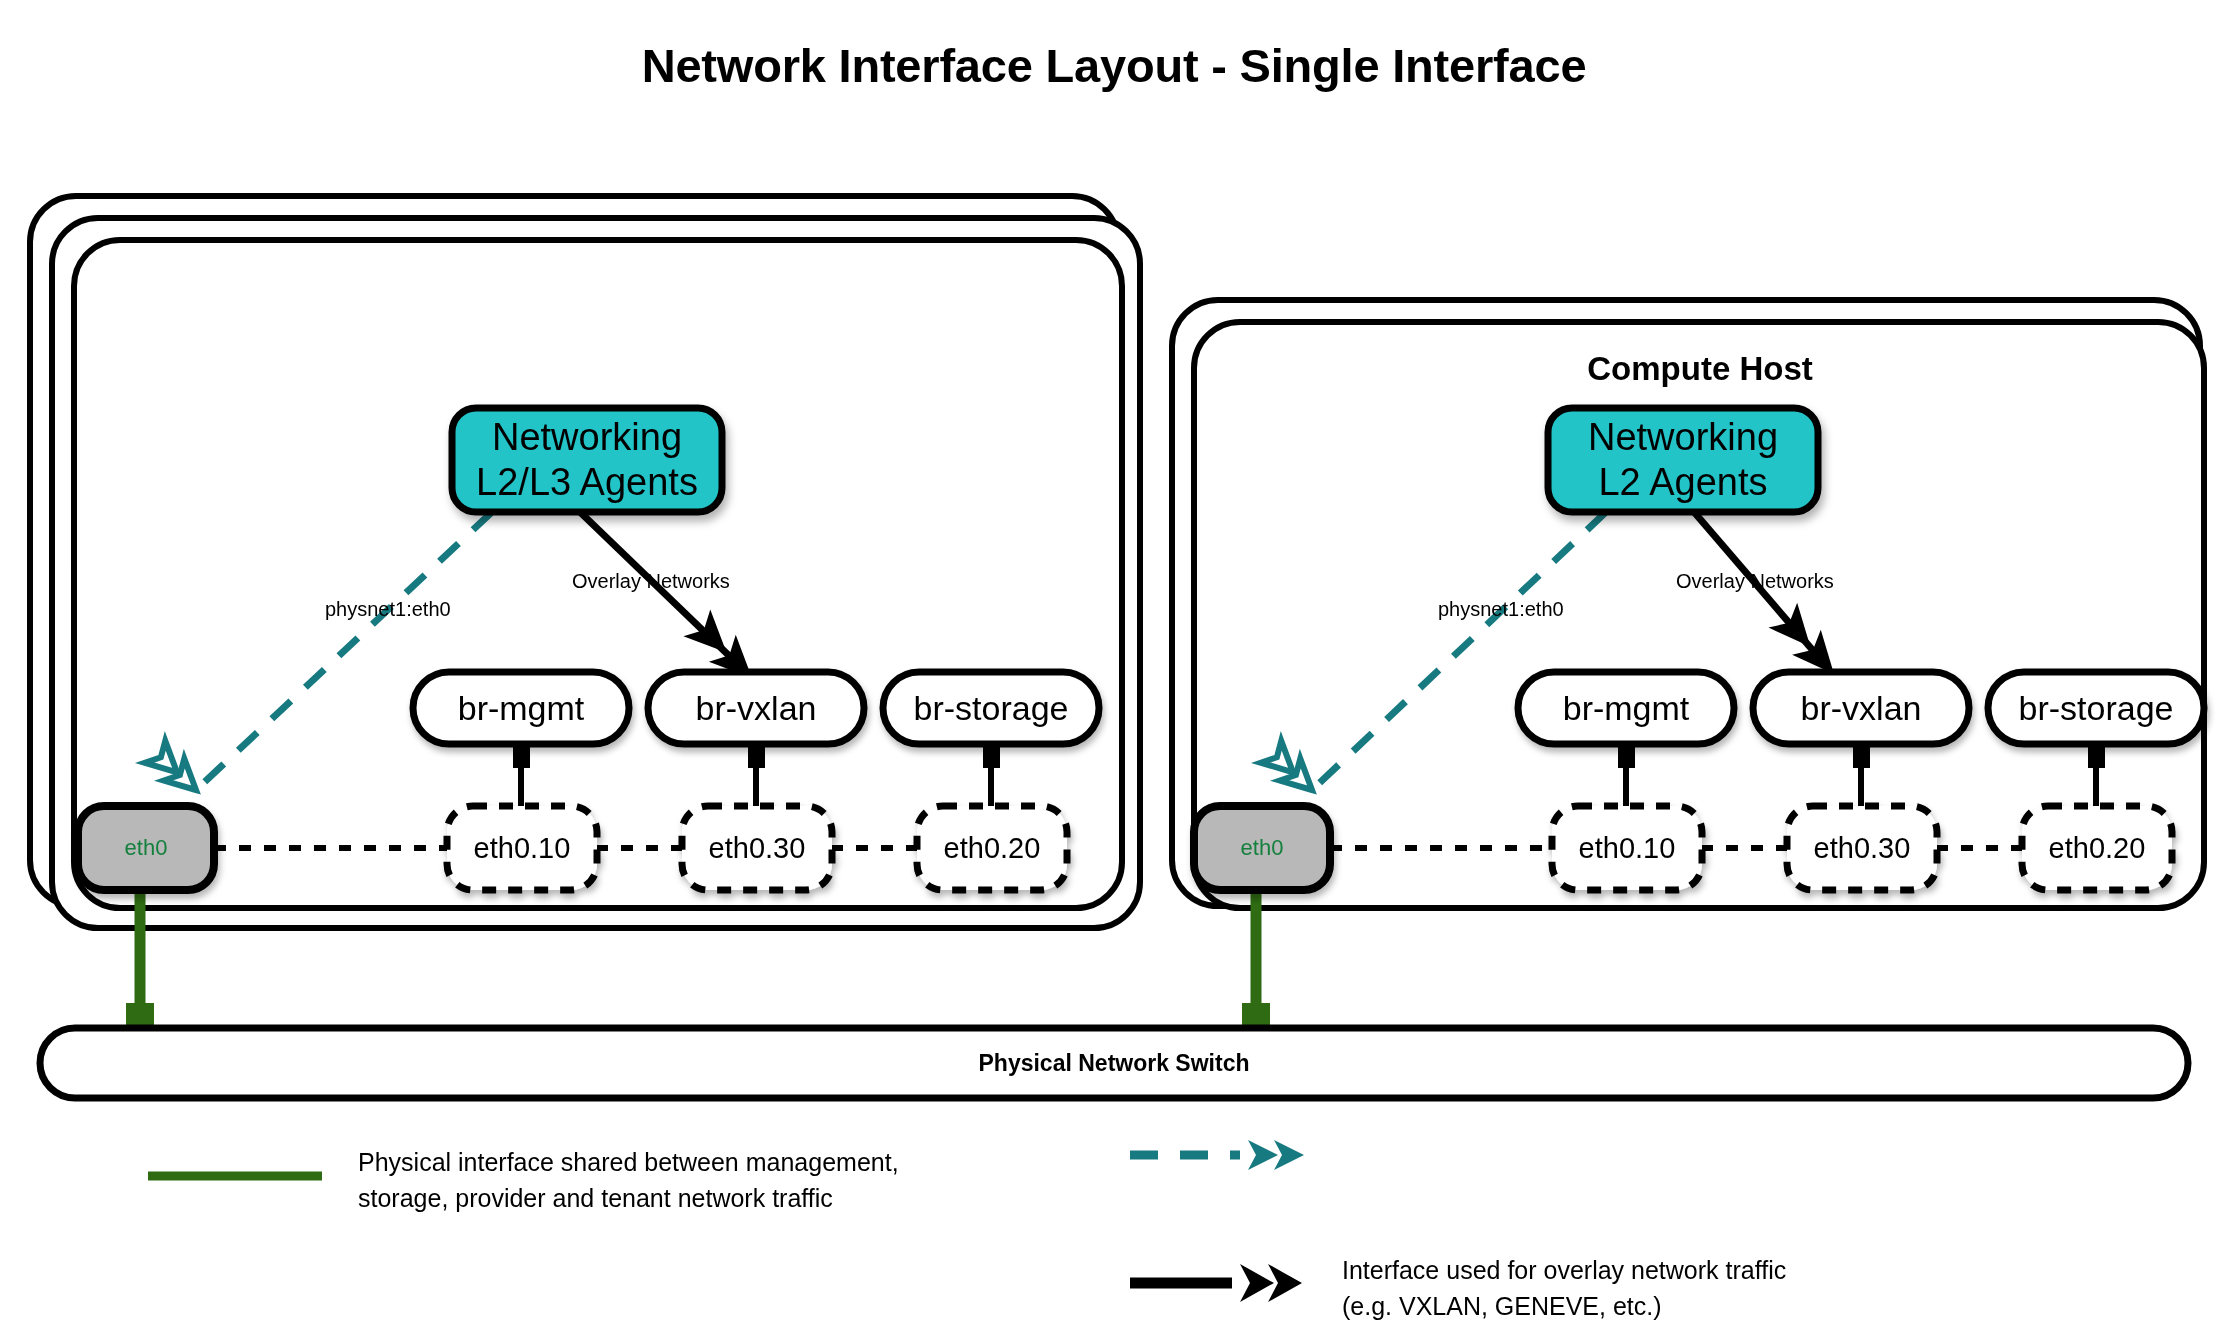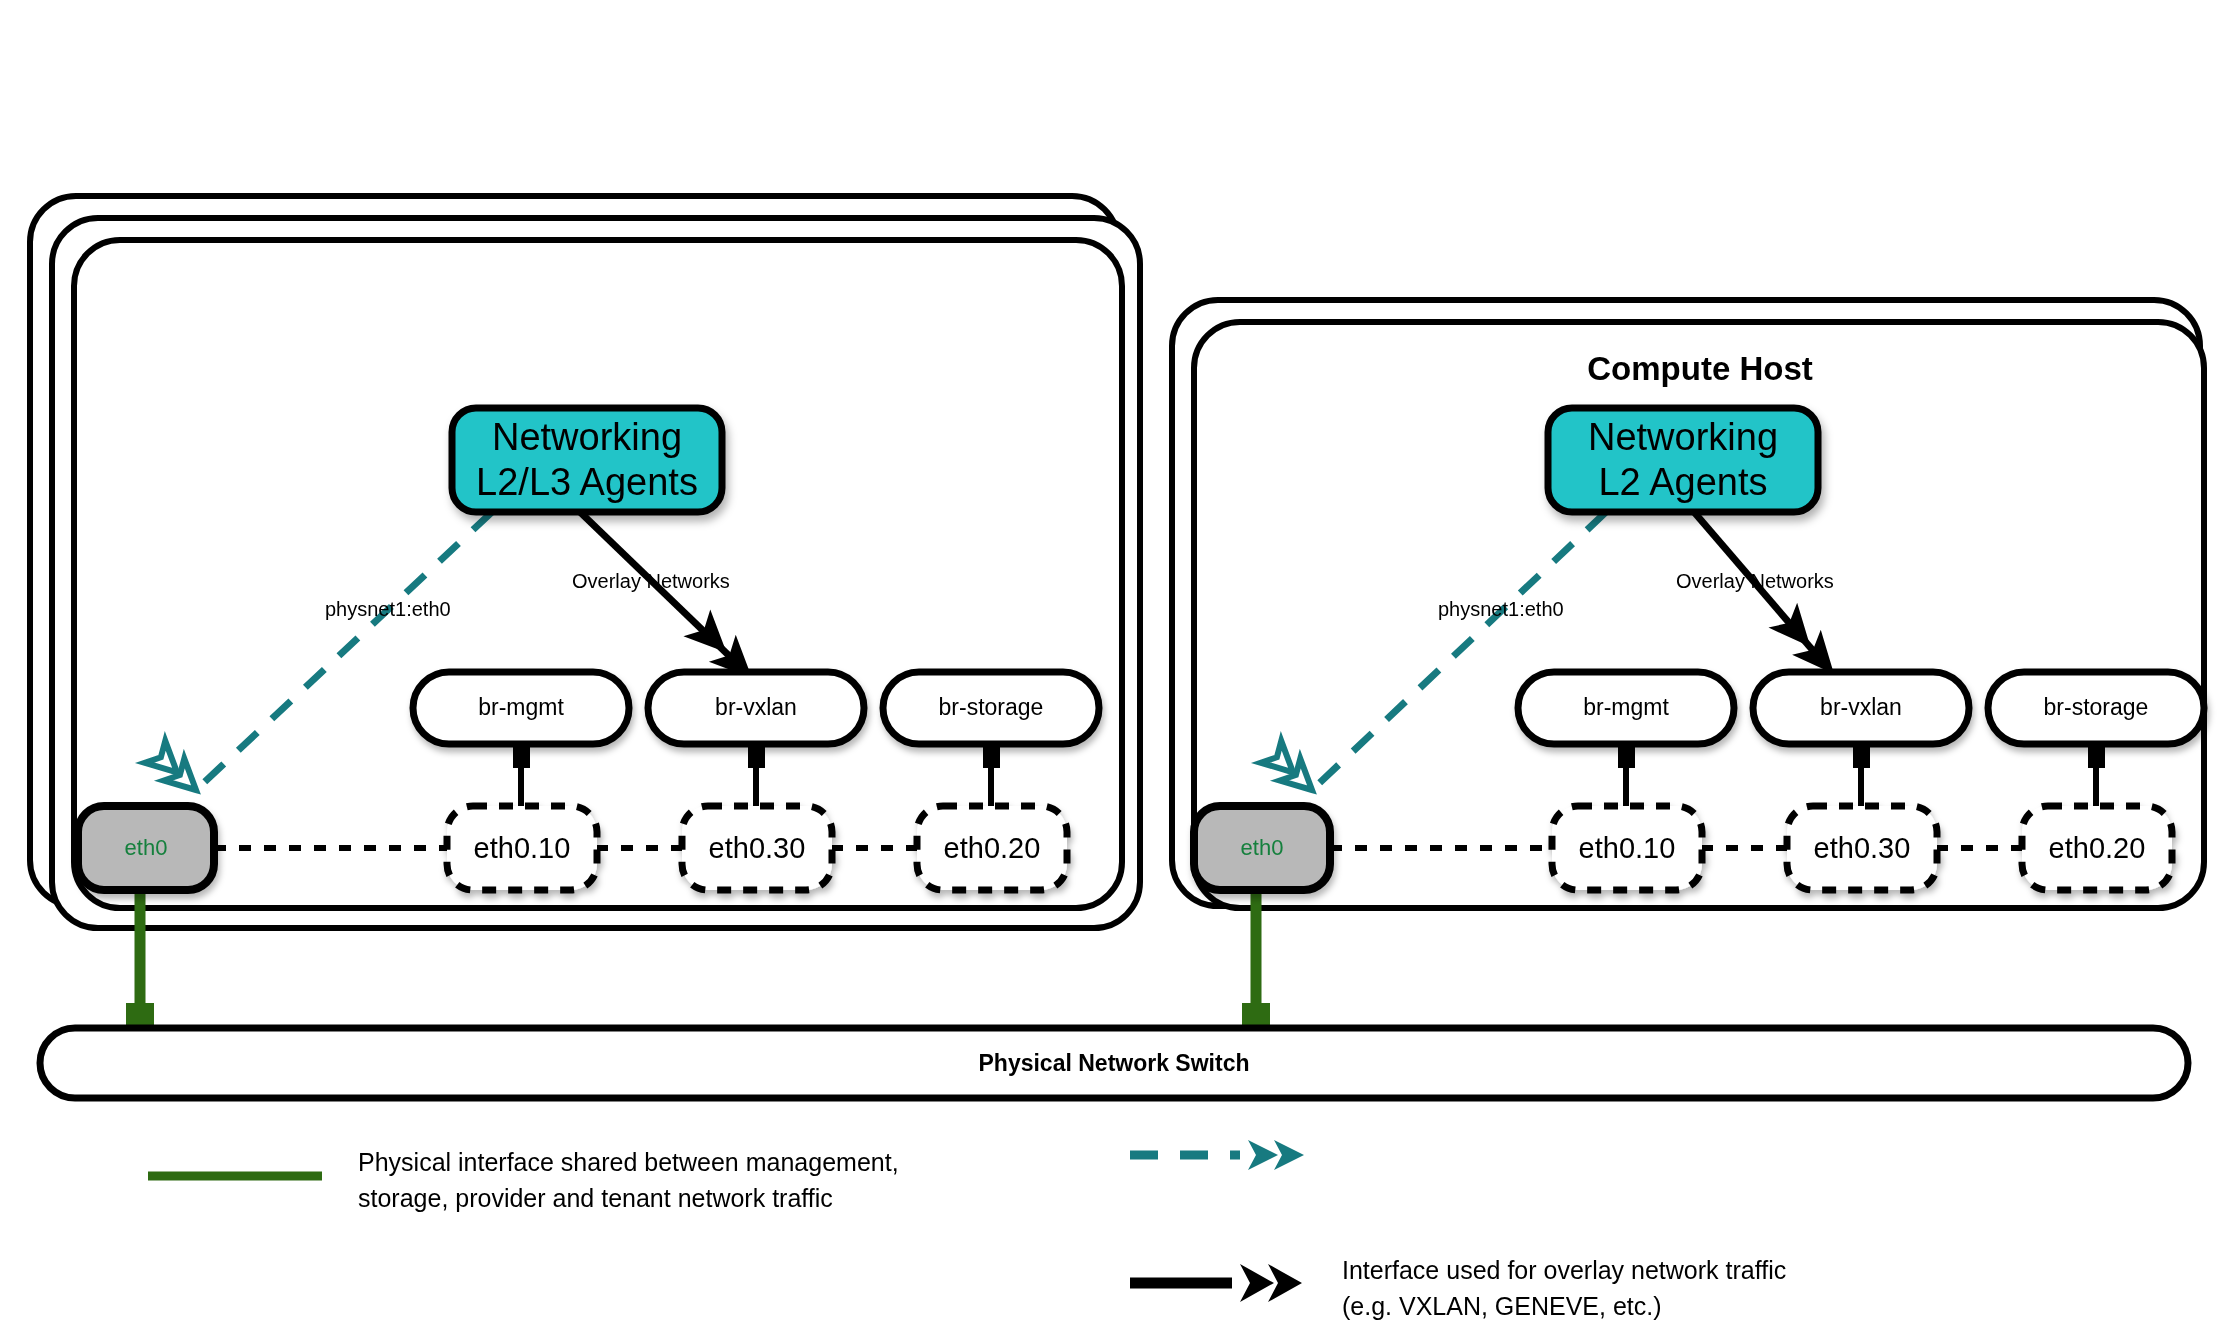--- a/index.html
+++ b/index.html
@@ -47,21 +47,21 @@
     justify-content: center;
     text-align: center;
     line-height: 1.18;
     pointer-events: none;
   }
   .agents-text {
     font-size: 38px;
     color: #000000;
   }
   .bridge-text {
-    font-size: 23px;
+    font-size: 34px;
     color: #000000;
   }
   .iface-text {
     font-size: 29px;
     color: #000000;
   }
   .eth0-text {
     font-size: 22px;
     color: #15803d;
   }
@@ -92,20 +92,21 @@
     line-height: 1.42;
     color: #000000;
     white-space: pre-line;
   }
 </style>
 </head>
 <body>
 
 <div id="canvas">
 
+  <div class="diagram-title">Network Interface Layout - Single Interface</div>
 
   <svg id="svg-layer" viewBox="0 0 2228 1340" xmlns="http://www.w3.org/2000/svg">
     <defs>
       <filter id="softshadow" x="-30%" y="-30%" width="180%" height="200%">
         <feDropShadow dx="3" dy="6" stdDeviation="4" flood-color="#000000" flood-opacity="0.30"></feDropShadow>
       </filter>
       <filter id="softshadow-sm" x="-40%" y="-40%" width="200%" height="220%">
         <feDropShadow dx="2" dy="5" stdDeviation="3" flood-color="#000000" flood-opacity="0.28"></feDropShadow>
       </filter>
     </defs>

